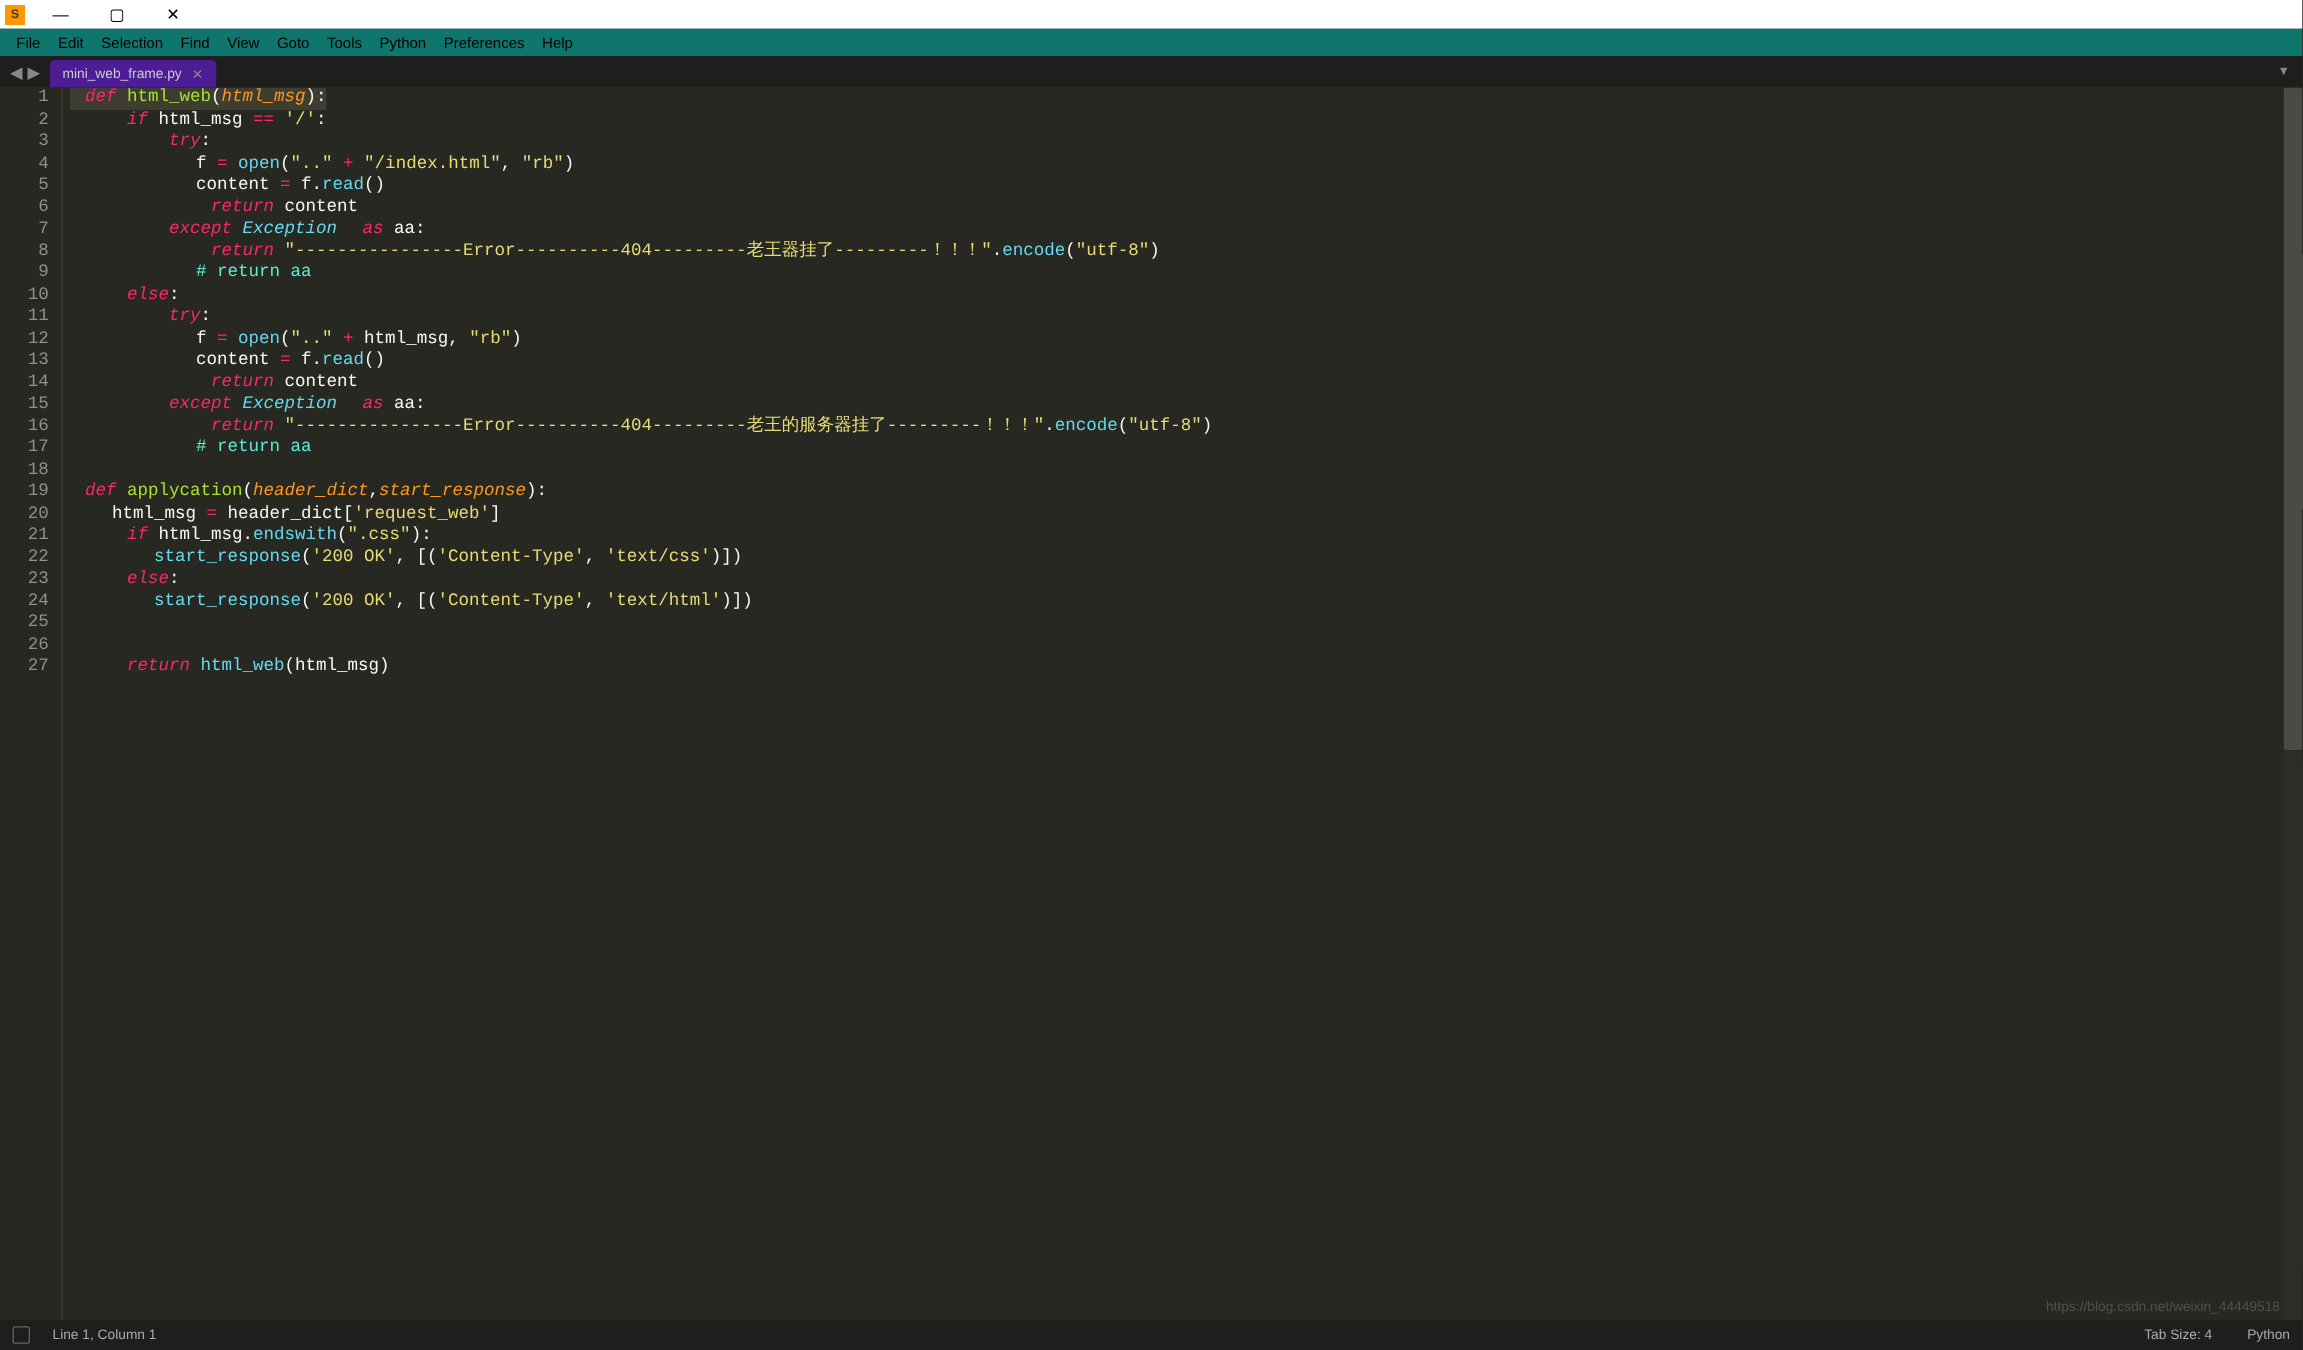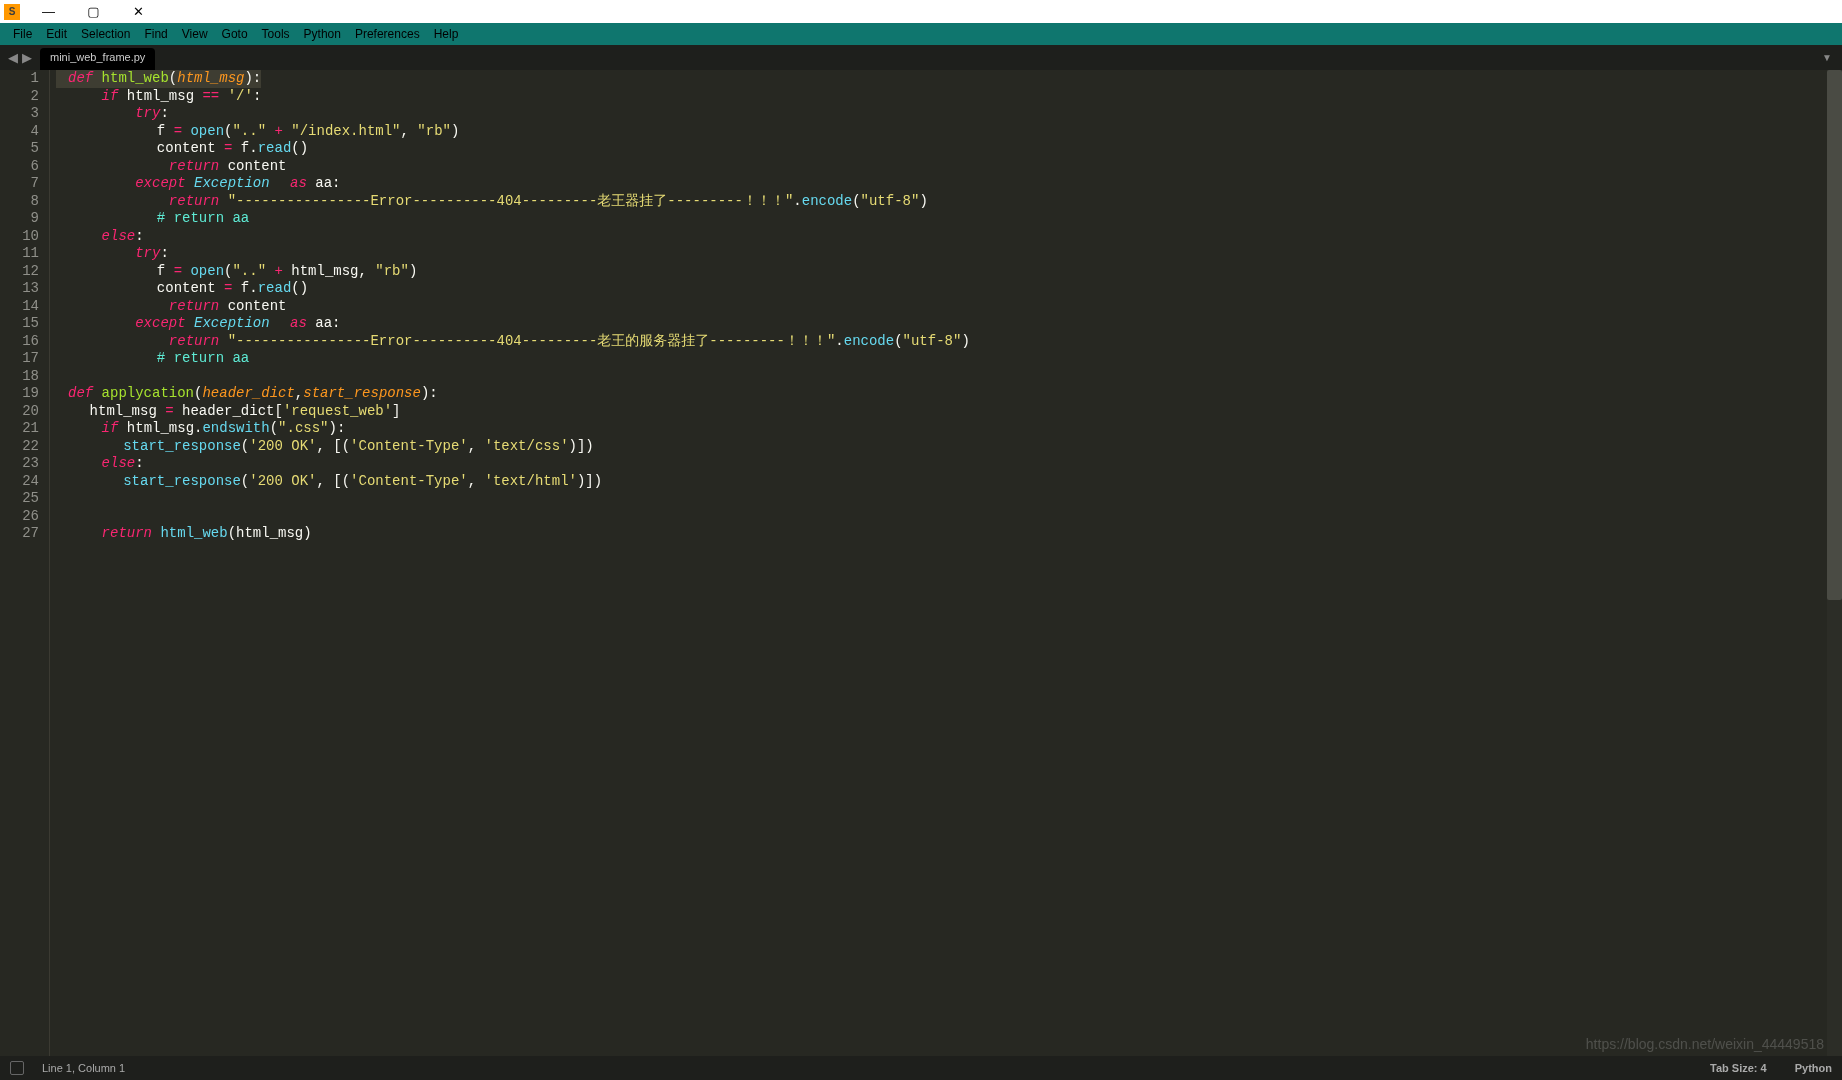--- a/index.html
+++ b/index.html
@@ -64,30 +64,29 @@
       color: #888;
       font-size: 13px;
     }
     .tabs {
       display: flex;
       background: #1e1f1c;
       height: 25px;
       align-items: flex-end;
     }
     .tab {
-      background: #000000;
+      background: #4c1d95;
       border-radius: 4px 4px 0 0;
       padding: 3px 10px;
       font-size: 11px;
       color: #ccc;
       display: flex;
       align-items: center;
       gap: 8px;
       height: 22px;
-      flex-direction: column;
     }
     .tab-close { color: #888; font-size: 11px; }
     .tab-overflow {
       margin-left: auto;
       padding-right: 10px;
       color: #888;
       font-size: 10px;
     }
     .editor-area {
       flex: 1;
@@ -141,27 +140,27 @@
       height: 24px;
       display: flex;
       align-items: center;
       font-size: 11px;
       color: #aaa;
       padding: 0 10px;
       gap: 18px;
       justify-content: flex-end;
     }
     .status-icon { width:14px; height:14px; border:1px solid #666; border-radius:2px; display:inline-block; }
-    .status-right { margin-left:auto; display:flex; gap:28px;font-weight:bold; }
+    .status-right { margin-left:auto; display:flex; gap:28px; }
     .watermark {
       position: absolute;
       right: 18px;
       bottom: 28px;
       color: rgba(200,200,200,0.25);
-      font-size: 14px;
+      font-size: 11px;
       pointer-events: none;
     }
     .highlight-line { display:inline-block; background:#3e3d32; }
   </style>
 </head>
 <body>
 
 <div class="titlebar">
   <span class="titlebar-icon">S</span>
   <div class="window-controls">

